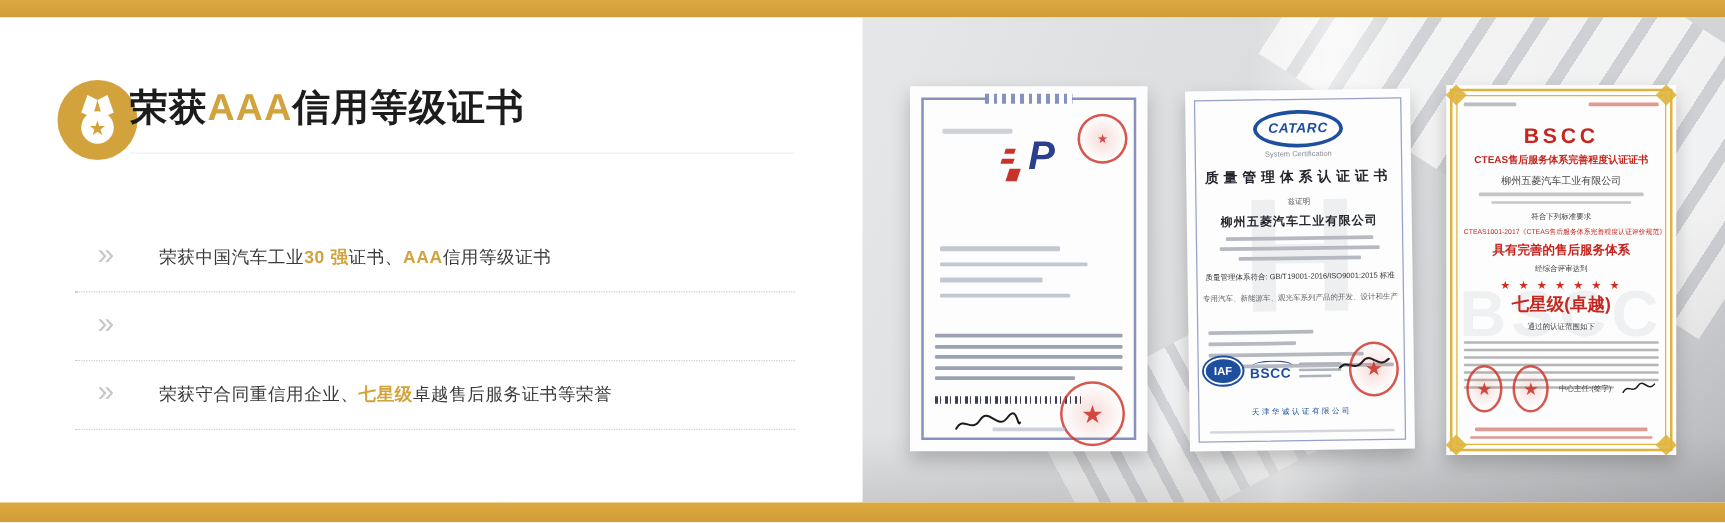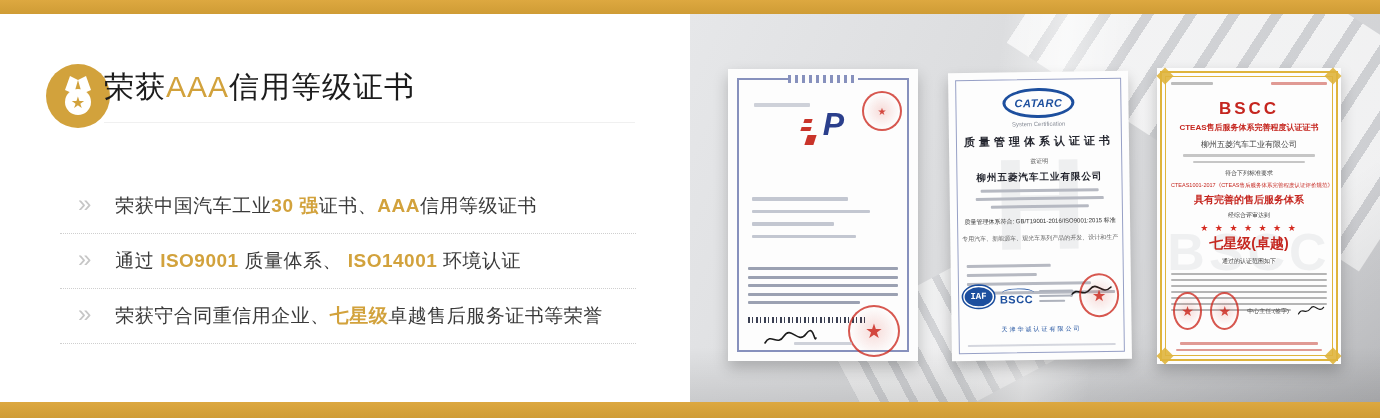--- a/index.html
+++ b/index.html
@@ -11,28 +11,28 @@
            background:linear-gradient(180deg,#dda840,#cf9c35);}
   .bar-bottom{position:absolute;left:0;top:402px;width:1380px;height:16px;
            background:linear-gradient(180deg,#dda840,#cf9c35);}
 
   
   .left-panel{position:absolute;left:0;top:14px;width:690px;height:388px;background:#fff;}
   .icon-badge{position:absolute;left:46px;top:50px;width:64px;height:64px;border-radius:50%;
               background:#d2a23c;}
   .header-block{position:absolute;left:104px;top:54px;width:531px;padding-bottom:16px;
               border-bottom:1px solid #f0f0f0;}
-  .page-title{margin:0;font-size:30px;line-height:38px;font-weight:400;color:#1c1c1c;letter-spacing:1px;}
+  .page-title{margin:0;font-size:30px;line-height:38px;font-weight:700;color:#1c1c1c;letter-spacing:1px;}
   .page-title .gold{color:#d2a23c;}
   .subtitle{margin-top:7px;font-size:13px;color:#9b9b9b;letter-spacing:0.8px;}
 
   .list{position:absolute;left:60px;top:165px;width:576px;}
   .row{height:54px;display:flex;align-items:center;border-bottom:1px dotted #cfcfcf;padding-left:18px;}
   .chev{font-size:24px;color:#c6c6c6;margin-right:20px;line-height:1;transform:translateY(-2px);}
-  .row p{margin:4px;font-size:19px;color:#3a3a3a;letter-spacing:0.5px;text-align:center;}
+  .row p{margin:16px;font-size:14px;color:#3a3a3a;letter-spacing:0.5px;text-align:center;}
   .seg-gold{color:#d2a23c;font-weight:700;}
 
   
   .right-panel{position:absolute;left:690px;top:14px;width:690px;height:388px;overflow:hidden;
      background:linear-gradient(115deg,#e6e7e9 0%,#dadbdd 45%,#cfd0d3 100%);}
   .beam{position:absolute;}
   .beam-slats-tr{right:-70px;top:-50px;width:420px;height:210px;transform:rotate(33deg);
      background:repeating-linear-gradient(90deg,rgba(255,255,255,.85) 0 26px,rgba(200,202,206,.55) 26px 36px);
      opacity:.8;}
   .beam-slats-bl{left:150px;top:255px;width:250px;height:130px;transform:rotate(-28deg);
@@ -90,21 +90,21 @@
   .c2-company{margin-top:5px;font-size:9.5px;font-weight:700;color:#23252e;letter-spacing:1px;}
   .c2-addr .bar{height:3px;margin:5px auto 0;background:#b6b9c2;}
   .c2-standard{margin-top:9px;font-size:6px;color:#333;white-space:nowrap;}
   .c2-scope{margin-top:8px;font-size:6px;color:#666;white-space:nowrap;}
   .c2-reg{position:absolute;left:16px;top:192px;width:148px;}
   .c2-reg .bar{height:3px;margin-bottom:6px;background:#b6b9c2;}
   .c2-sign{position:absolute;right:18px;top:212px;}
   .c2-logos{position:absolute;left:12px;bottom:42px;width:156px;display:flex;align-items:center;gap:6px;}
   .c2-iaf{width:34px;height:22px;border-radius:50%;background:#1d4f9e;color:#fff;font-weight:700;
      font-size:9px;display:flex;align-items:center;justify-content:center;
-     box-shadow:inset 0 0 0 1.5px #fff,0 0 0 1.5px #1d4f9e;font-family:Liberation Mono, monospace;}
+     box-shadow:inset 0 0 0 1.5px #fff,0 0 0 1.5px #1d4f9e;}
   .c2-cnas{position:relative;color:#1d4f9e;font-weight:700;font-size:11px;letter-spacing:.5px;padding-top:5px;}
   .c2-cnas::before{content:"";position:absolute;top:0;left:2px;width:32px;height:8px;
      border-top:1.6px solid #1d4f9e;border-radius:50%;}
   .c2-mgmt{display:flex;flex-direction:column;gap:2.5px;}
   .c2-mgmt .bar{width:34px;height:2.5px;background:#aeb2bc;}
   .c2-seal{width:40px;height:40px;font-size:16px;margin-left:auto;}
   .c2-issuer{position:absolute;left:0;bottom:26px;width:100%;text-align:center;
      font-size:6px;color:#1d4f9e;letter-spacing:2px;}
   .c2-footer{position:absolute;left:50%;bottom:14px;transform:translateX(-50%);width:148px;height:2.5px;opacity:.6;}
   .c2-wm{position:absolute;left:50%;top:46%;transform:translate(-50%,-50%);
@@ -161,21 +161,20 @@
       <h1 class="page-title"><span>荣获</span><span class="gold">AAA</span><span>信用等级证书</span></h1>
     </div>
 
     <div class="list">
       <div class="row">
         <span class="chev">»</span>
         <p><span>荣获中国汽车工业</span><span class="seg-gold">30 强</span><span>证书、</span><span class="seg-gold">AAA</span><span>信用等级证书</span></p>
       </div>
       <div class="row">
         <span class="chev">»</span>
-        <p><span>通过 </span><span class="seg-gold">ISO9001</span><span> 质量体系、 </span><span class="seg-gold">ISO14001</span><span> 环境认证</span></p>
       </div>
       <div class="row">
         <span class="chev">»</span>
         <p><span>荣获守合同重信用企业、</span><span class="seg-gold">七星级</span><span>卓越售后服务证书等荣誉</span></p>
       </div>
     </div>
   </div>
 
   <div class="right-panel">
     <div class="beam beam-slats-tr"></div>

